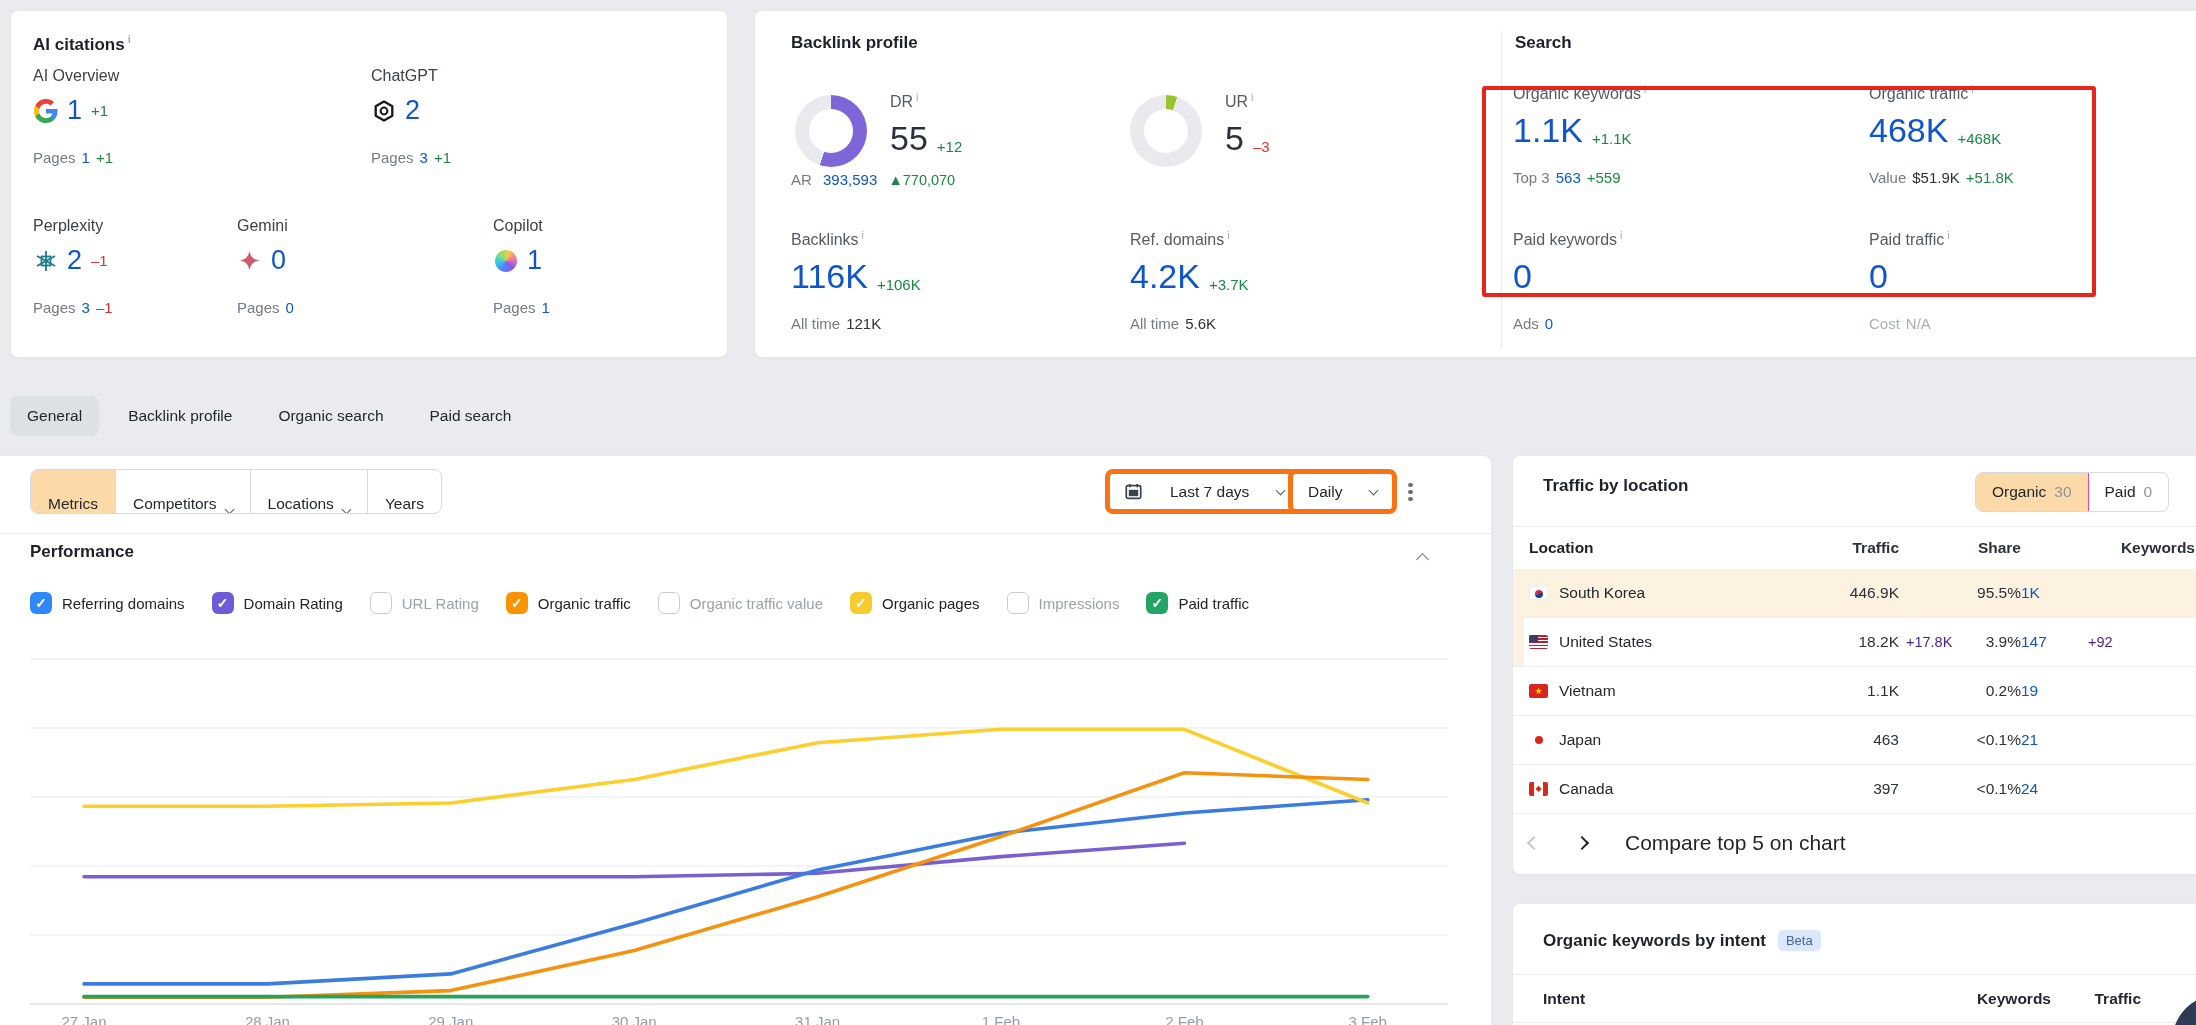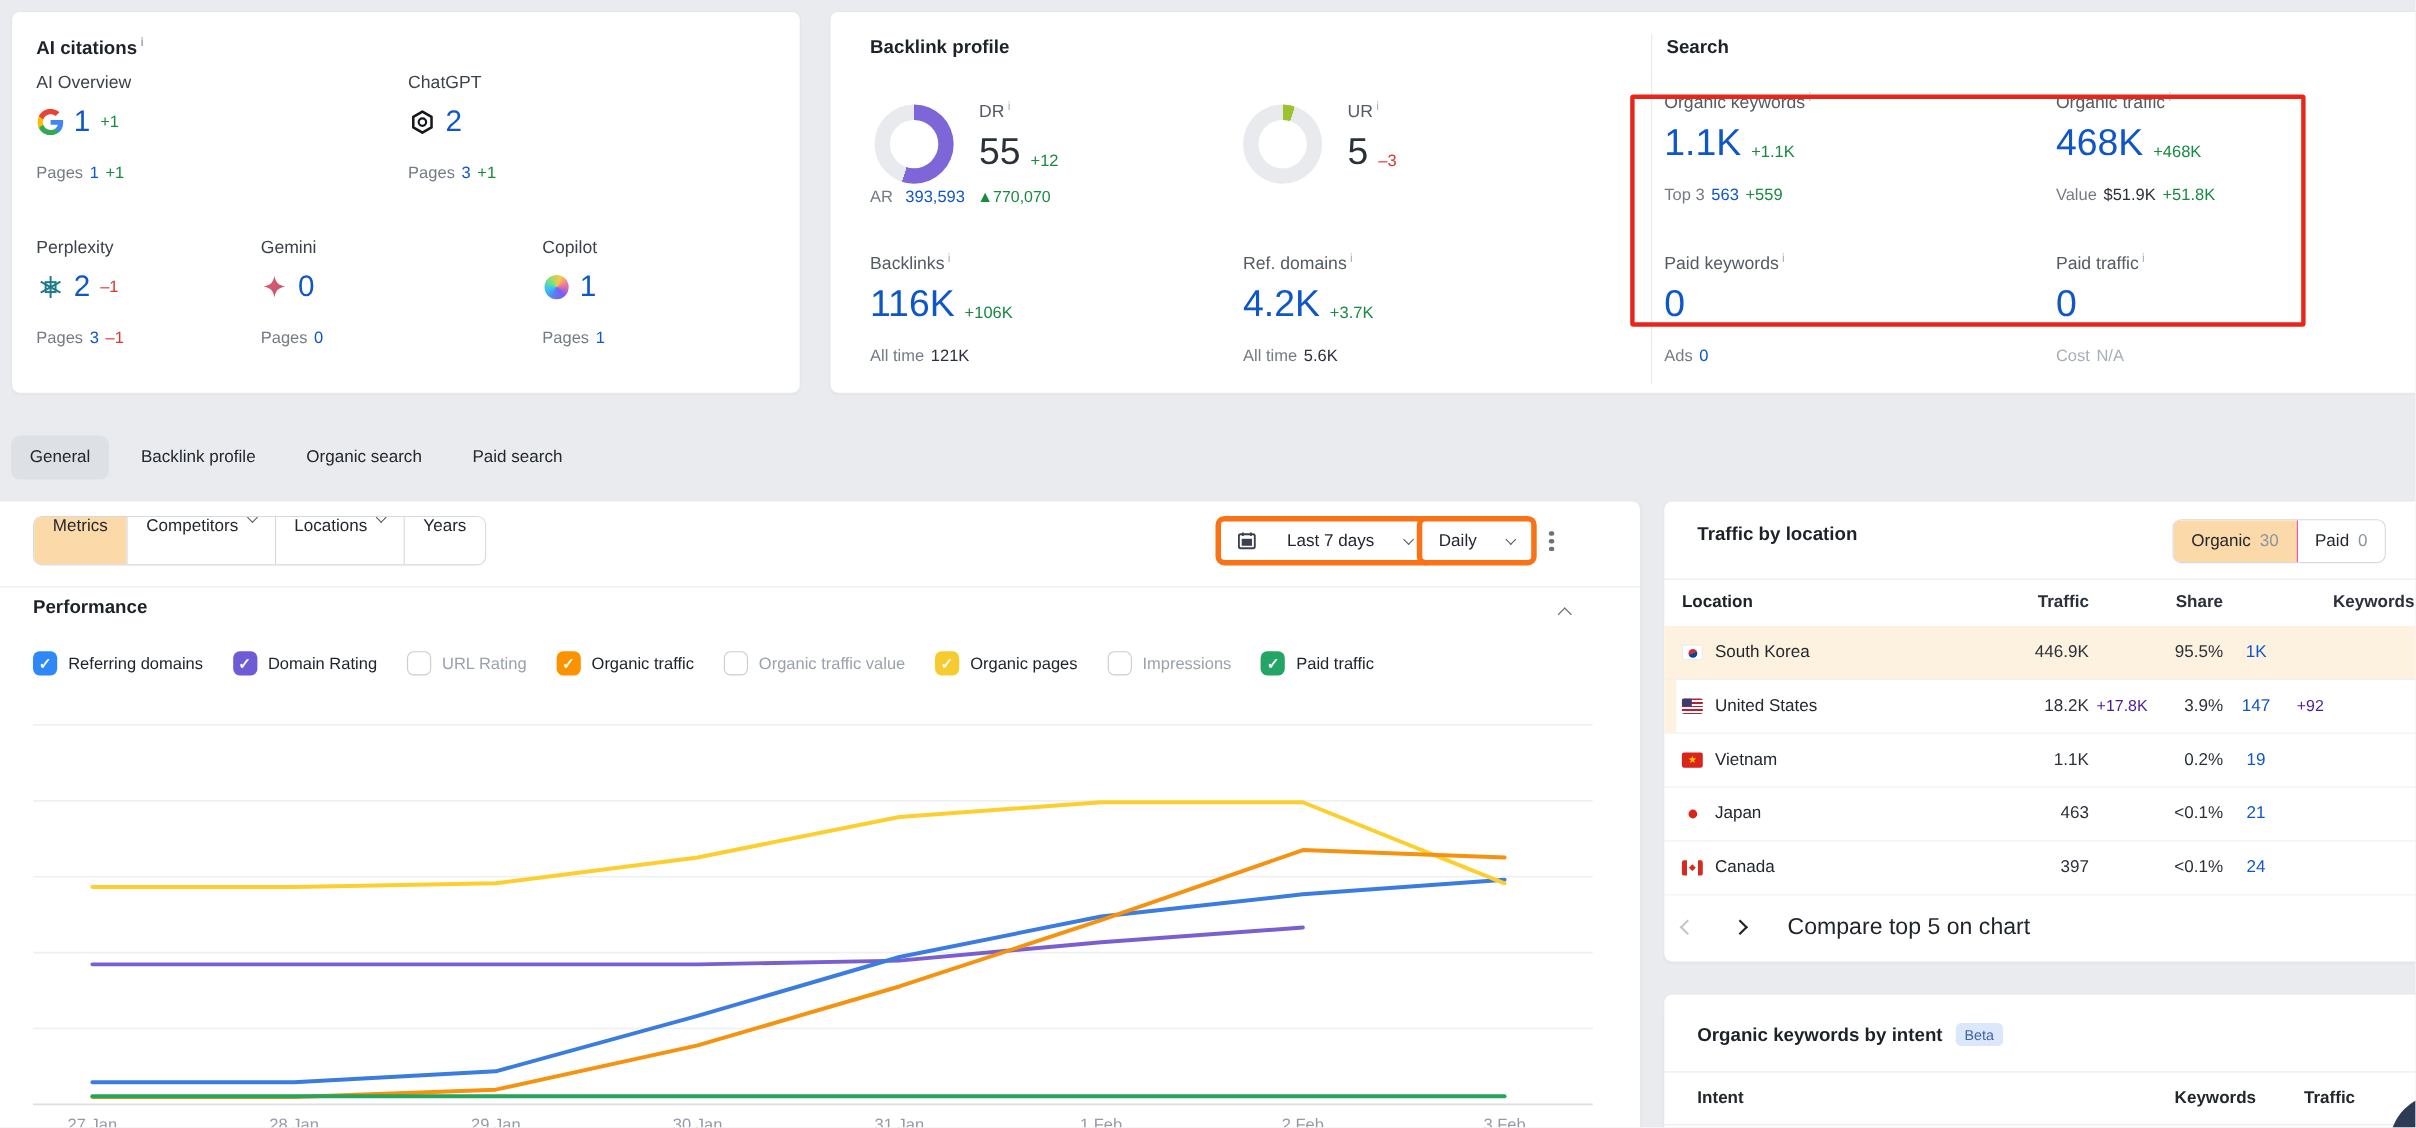--- a/index.html
+++ b/index.html
@@ -55,21 +55,21 @@
 
   
   #tabs { position:absolute; left:10px; top:396px; display:flex; align-items:center; gap:12px; }
   .tab { padding:11px 17px; border-radius:8px; font-size:15.5px; color:#23282f; cursor:pointer; white-space:nowrap; }
   .tab.active { background:#dde1e6; }
 
   
   #card-content { left:0px; top:455px; width:1492px; height:585px; border-radius:0 8px 0 0; border-left:none; }
   #segments { position:absolute; left:30px; top:13px; display:flex; height:45px;
     border:1px solid #d6d9de; border-radius:8px; background:#fff; overflow:hidden; }
-  .seg { display:flex; align-items:flex-start; gap:9px; padding:0 17px; font-size:15.5px; cursor:pointer; border-left:1px solid #d6d9de; color:#23282f; }
+  .seg { display:flex; align-items:flex-end; gap:9px; padding:0 17px; font-size:15.5px; cursor:pointer; border-left:1px solid #d6d9de; color:#23282f; }
   .seg:first-child { border-left:none; }
   .seg-active { background:#fbd9a8; }
   .btn { position:absolute; top:13px; height:45px; display:flex; align-items:center; gap:28px;
     border:5px solid #f97316; border-radius:8px; background:#fff; padding:0 15px; font-size:15.5px; cursor:pointer; }
   #date-btn { left:1105px; }
   #gran-btn { left:1288px; }
   .chev { display:inline-block; width:7px; height:7px; border-right:1.8px solid #555b63; border-bottom:1.8px solid #555b63; }
   .chev.down { transform:rotate(45deg); margin-top:-3px; }
   .chev.up { transform:rotate(-135deg); margin-top:4px; }
   #dots { position:absolute; left:1408px; top:24px; cursor:pointer; }
@@ -101,21 +101,21 @@
   #loc-divider { position:absolute; left:0; top:70px; width:100%; height:1px; background:#e8eaed; }
   .lt-grid { display:grid; grid-template-columns:288px 82px 52px 70px 60px 1fr; align-items:center; padding:0 16px; }
   #lt-head { position:absolute; left:0; top:71px; width:100%; height:42px; font-weight:bold; font-size:15.5px; color:#1d222a; }
   #lt-rows { position:absolute; left:0; top:113px; width:100%; }
   .trow { height:49px; border-bottom:1px solid #edeff1; font-size:15.5px; position:relative; cursor:pointer; }
   .trow.hl { background:#fdf2e0; }
   .trow.stripe::before { content:""; position:absolute; left:0; top:0; width:11px; height:100%; background:#fdf2e0; }
   .c-loc { display:flex; align-items:center; gap:11px; }
   .num-r { text-align:right; color:#2b313a; }
   .d-l { padding-left:7px; color:#4c1d95; font-size:14.5px; white-space:nowrap; }
-  .kw { text-align:center; }
+  .kw { text-align:left; }
   .flag { width:19px; height:14px; border-radius:2px; position:relative; overflow:hidden; flex:none; }
   .flag-kr { background:#fff; border:1px solid #ececec; }
   .flag-kr::before { content:""; position:absolute; left:5px; top:2.5px; width:8px; height:8px; border-radius:50%;
     background:linear-gradient(160deg,#cd2e3a 50%,#0047a0 50%); }
   .flag-us { background:repeating-linear-gradient(180deg,#b22234 0 1.6px,#fff 1.6px 3.2px); }
   .flag-us::before { content:""; position:absolute; left:0; top:0; width:9px; height:7px; background:#3c3b6e; }
   .flag-vn { background:#da251d; color:#ffcd00; font-size:9px; line-height:14px; text-align:center; }
   .flag-jp { background:#fff; }
   .flag-jp::before { content:""; position:absolute; left:5.5px; top:3px; width:8px; height:8px; border-radius:50%; background:#d9251d; }
   .flag-ca { background:linear-gradient(90deg,#d52b1e 0 25%,#fff 25% 75%,#d52b1e 75%); color:#d52b1e; font-size:8px; line-height:14px; text-align:center; }

